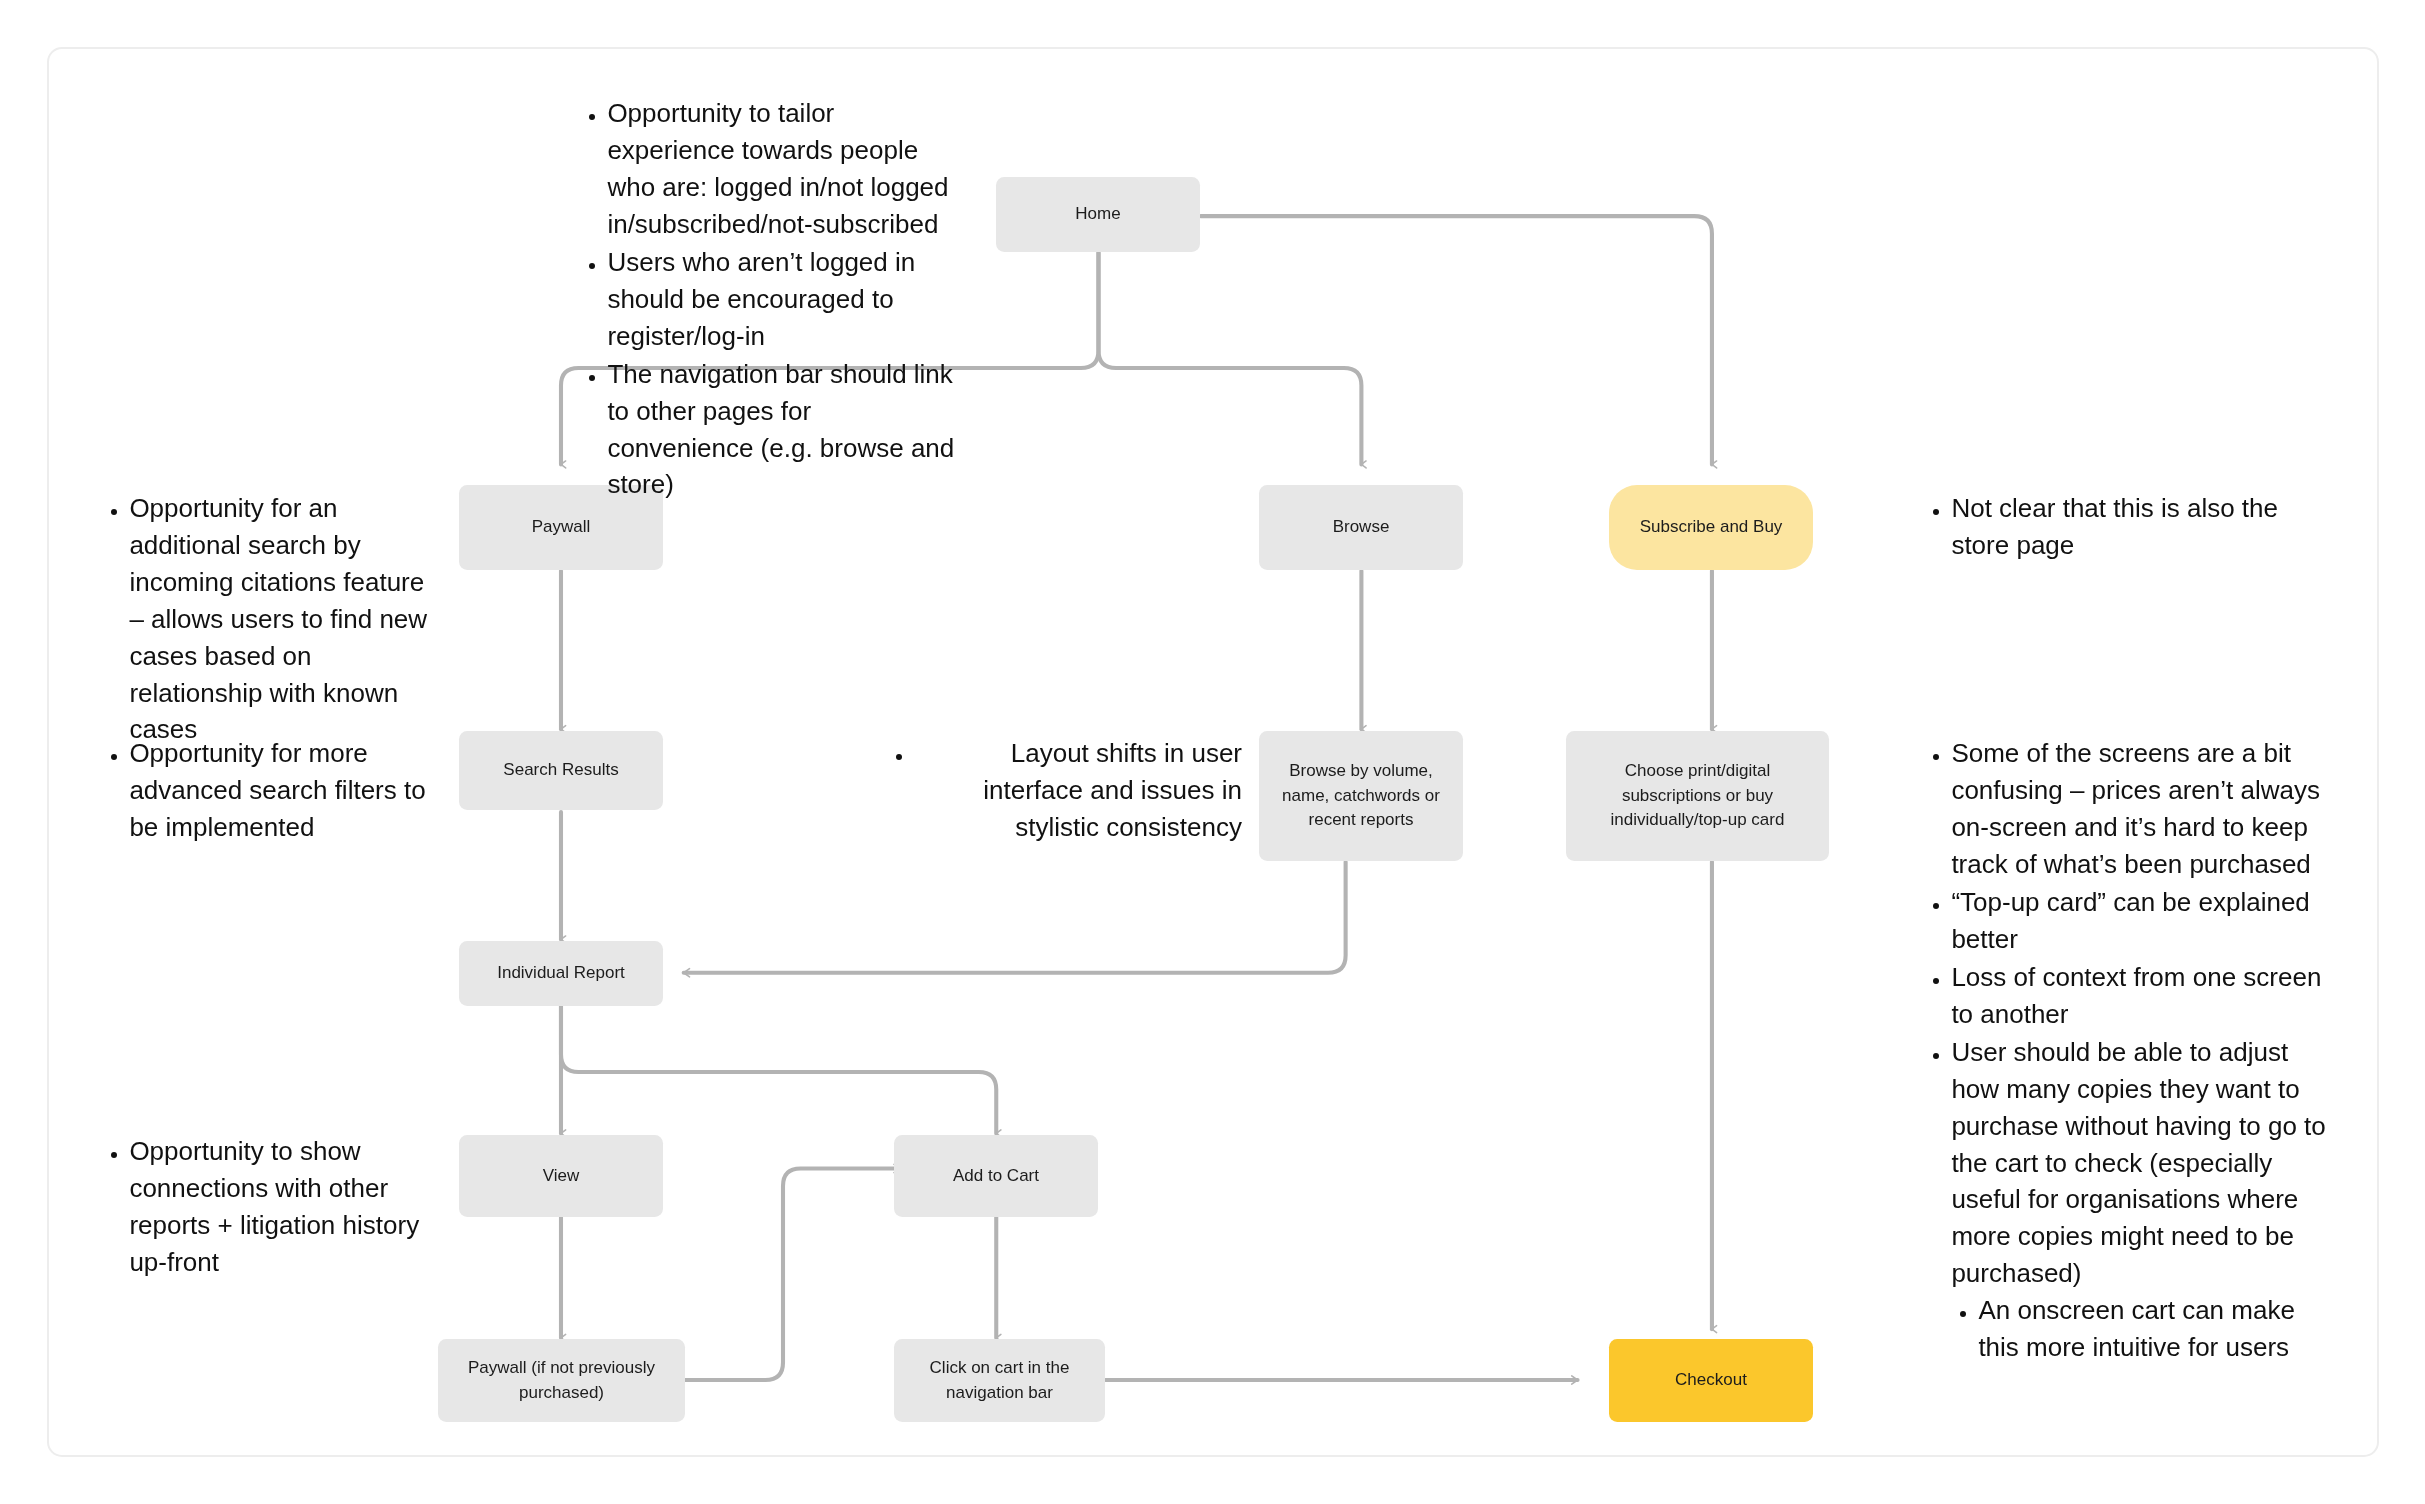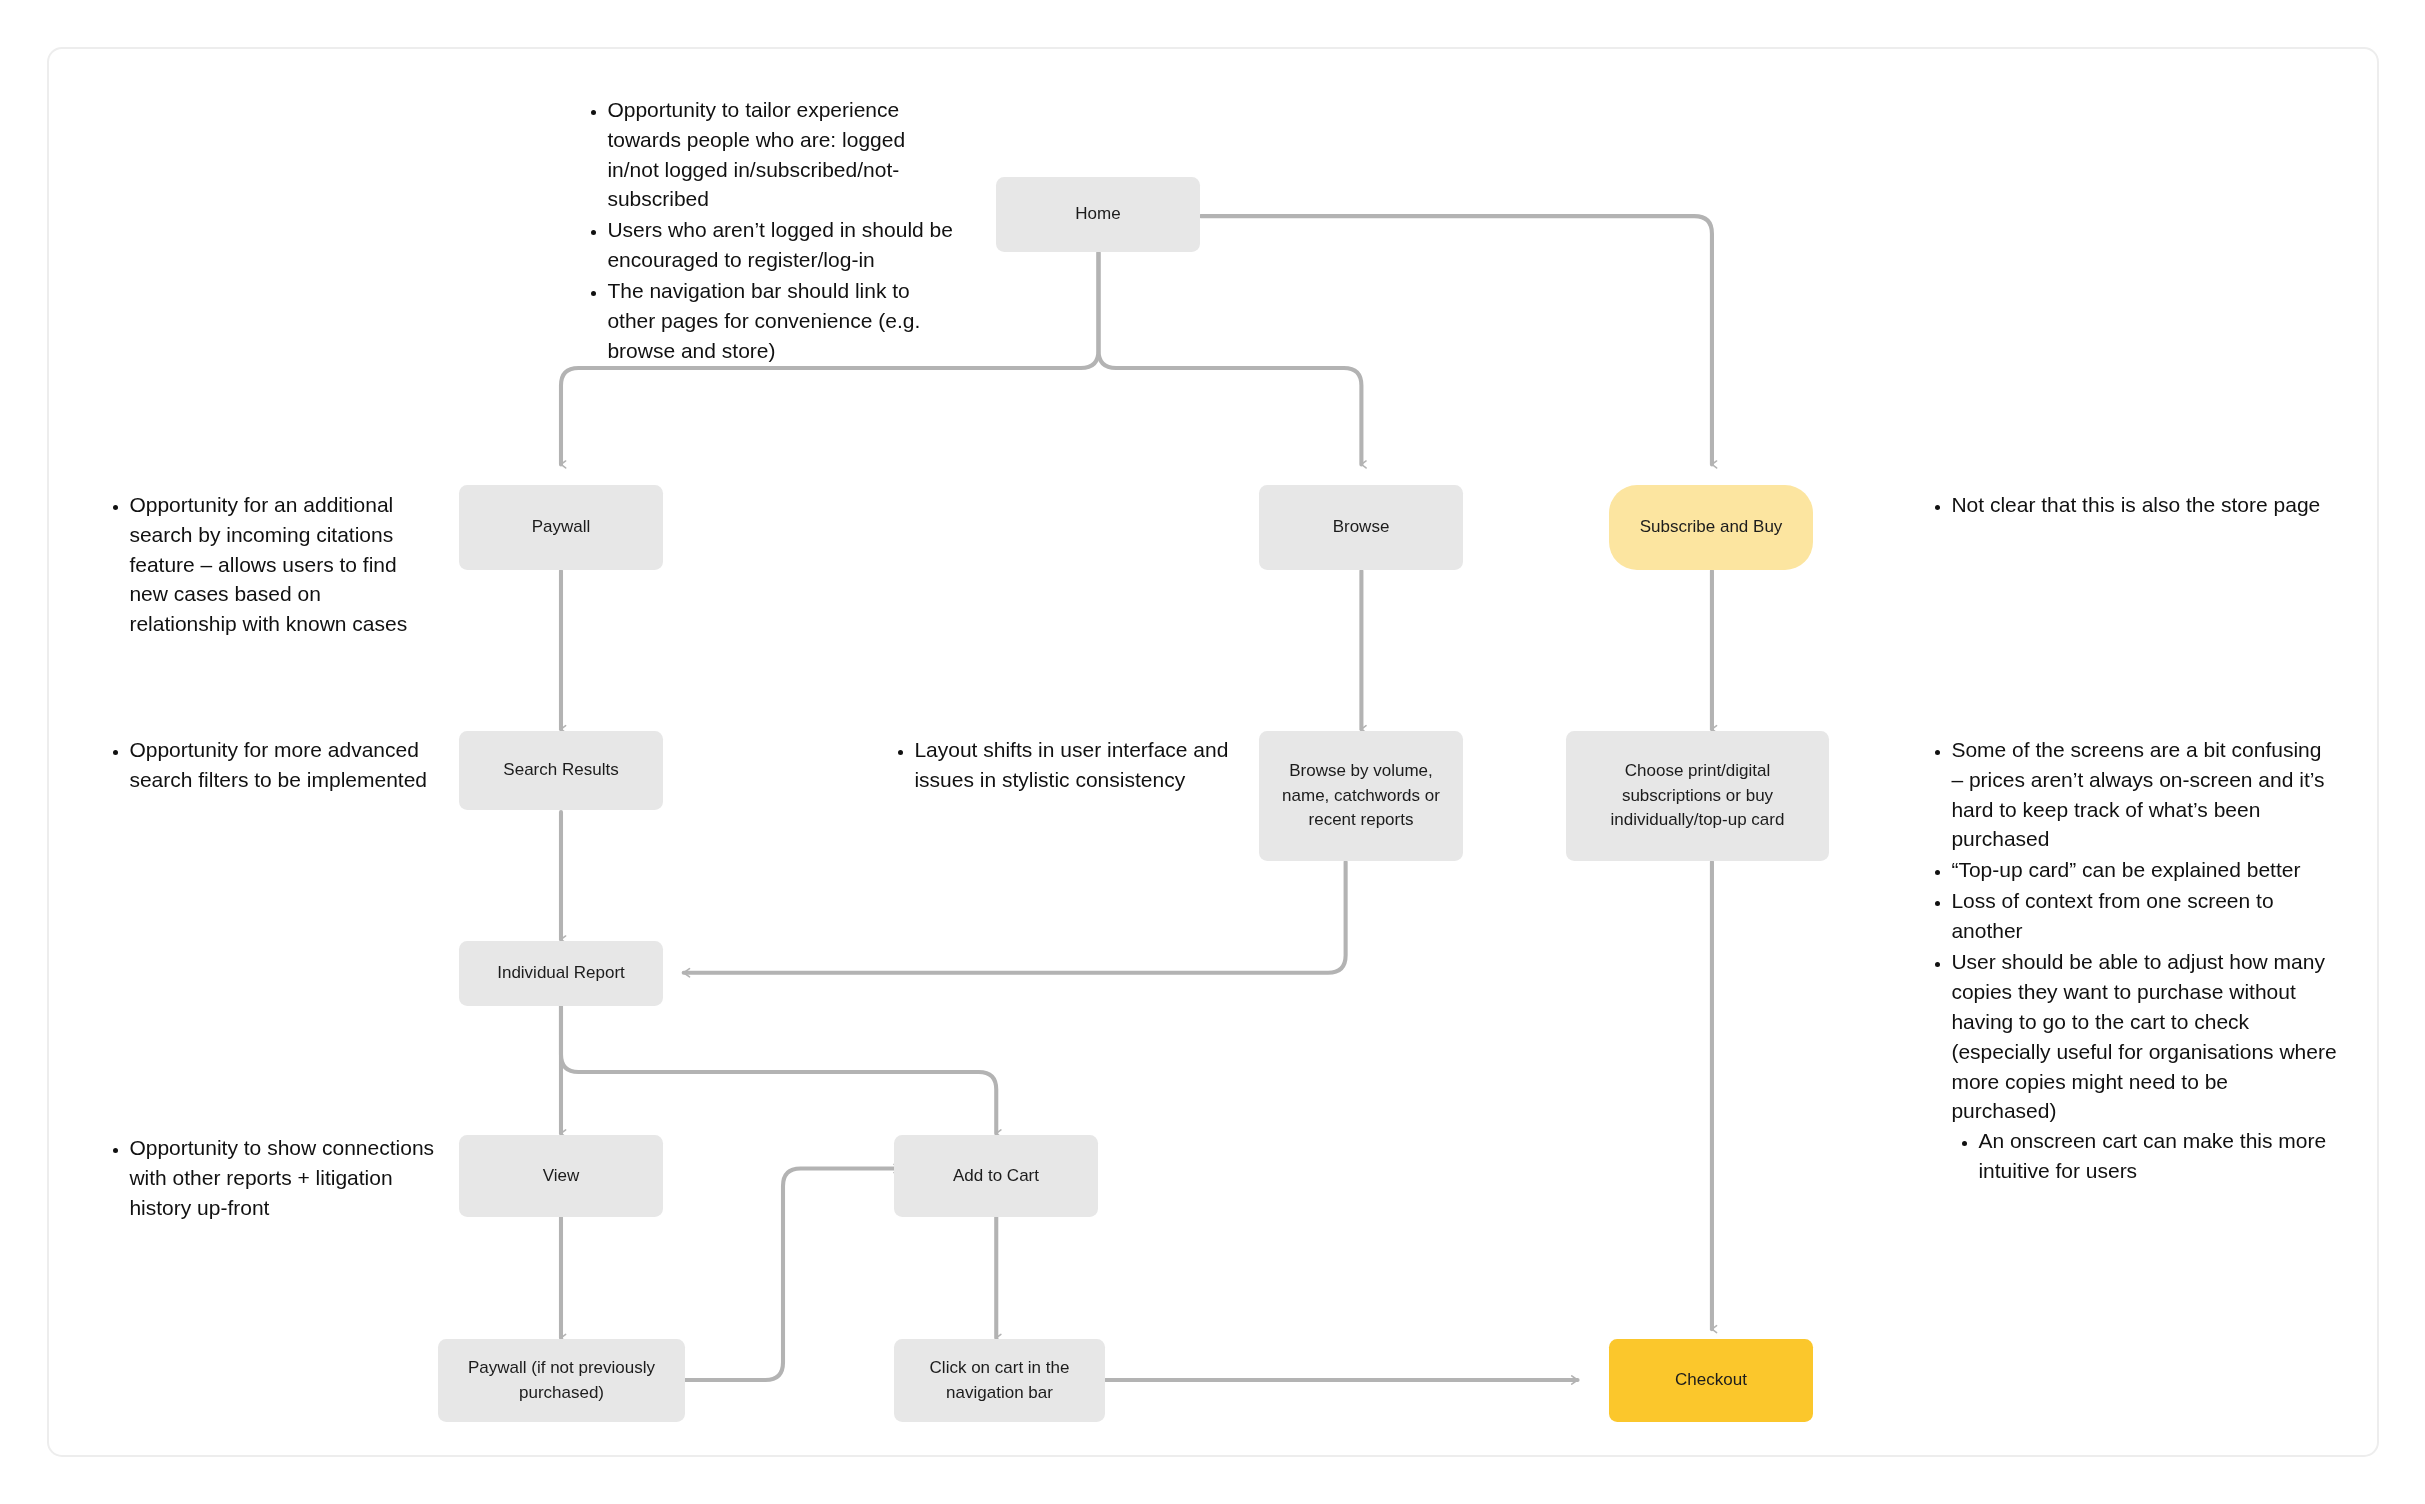--- a/index.html
+++ b/index.html
@@ -59,21 +59,21 @@
     line-height: 1.45;
     padding: 5.8px 10.5px;
   }
   .node.accent-soft { background: #fce5a0; }
   .node.accent-strong { background: #fbc72c; }
 
   
   .annotation {
     position: absolute;
     color: #111111;
-    font-size: 21px;
+    font-size: 26px;
     line-height: 1.42;
   }
   .annotation ul {
     margin: 0;
     padding-left: 23.4px;
     list-style-type: disc;
   }
   .annotation ul ul {
     margin: 0;
     padding-left: 27px;
@@ -198,21 +198,21 @@
       <li>Opportunity for an additional search by incoming citations feature – allows users to find new cases based on relationship with known cases</li>
     </ul>
   </div>
 
   <div class="annotation" style="left:106px; top:735px; width:327px;">
     <ul>
       <li>Opportunity for more advanced search filters to be implemented</li>
     </ul>
   </div>
 
-  <div class="annotation" style="left:891px; top:735px; width:351px;">
+  <div class="annotation" style="left:891px; top:735px; width:351px;text-align:right;">
     <ul>
       <li>Layout shifts in user interface and issues in stylistic consistency</li>
     </ul>
   </div>
 
   <div class="annotation" style="left:106px; top:1133px; width:336px;">
     <ul>
       <li>Opportunity to show connections with other reports + litigation history up-front</li>
     </ul>
   </div>

